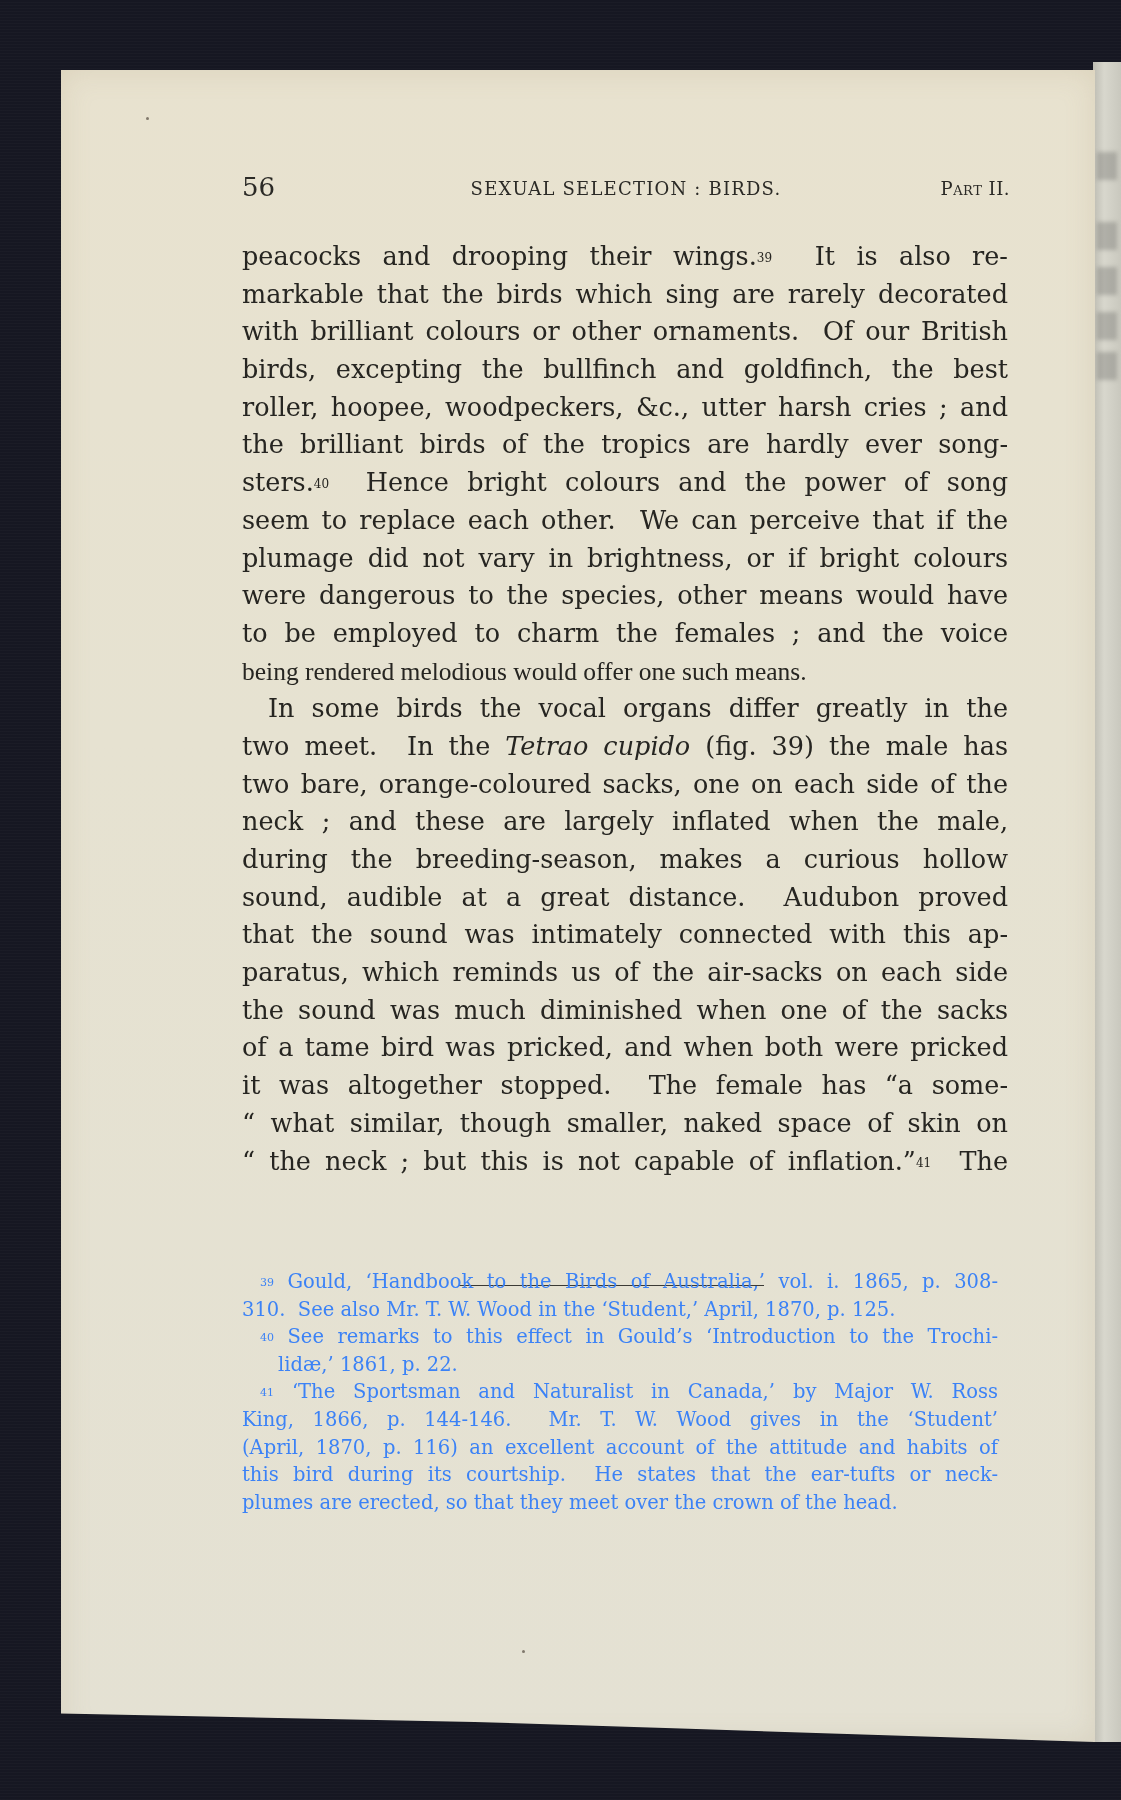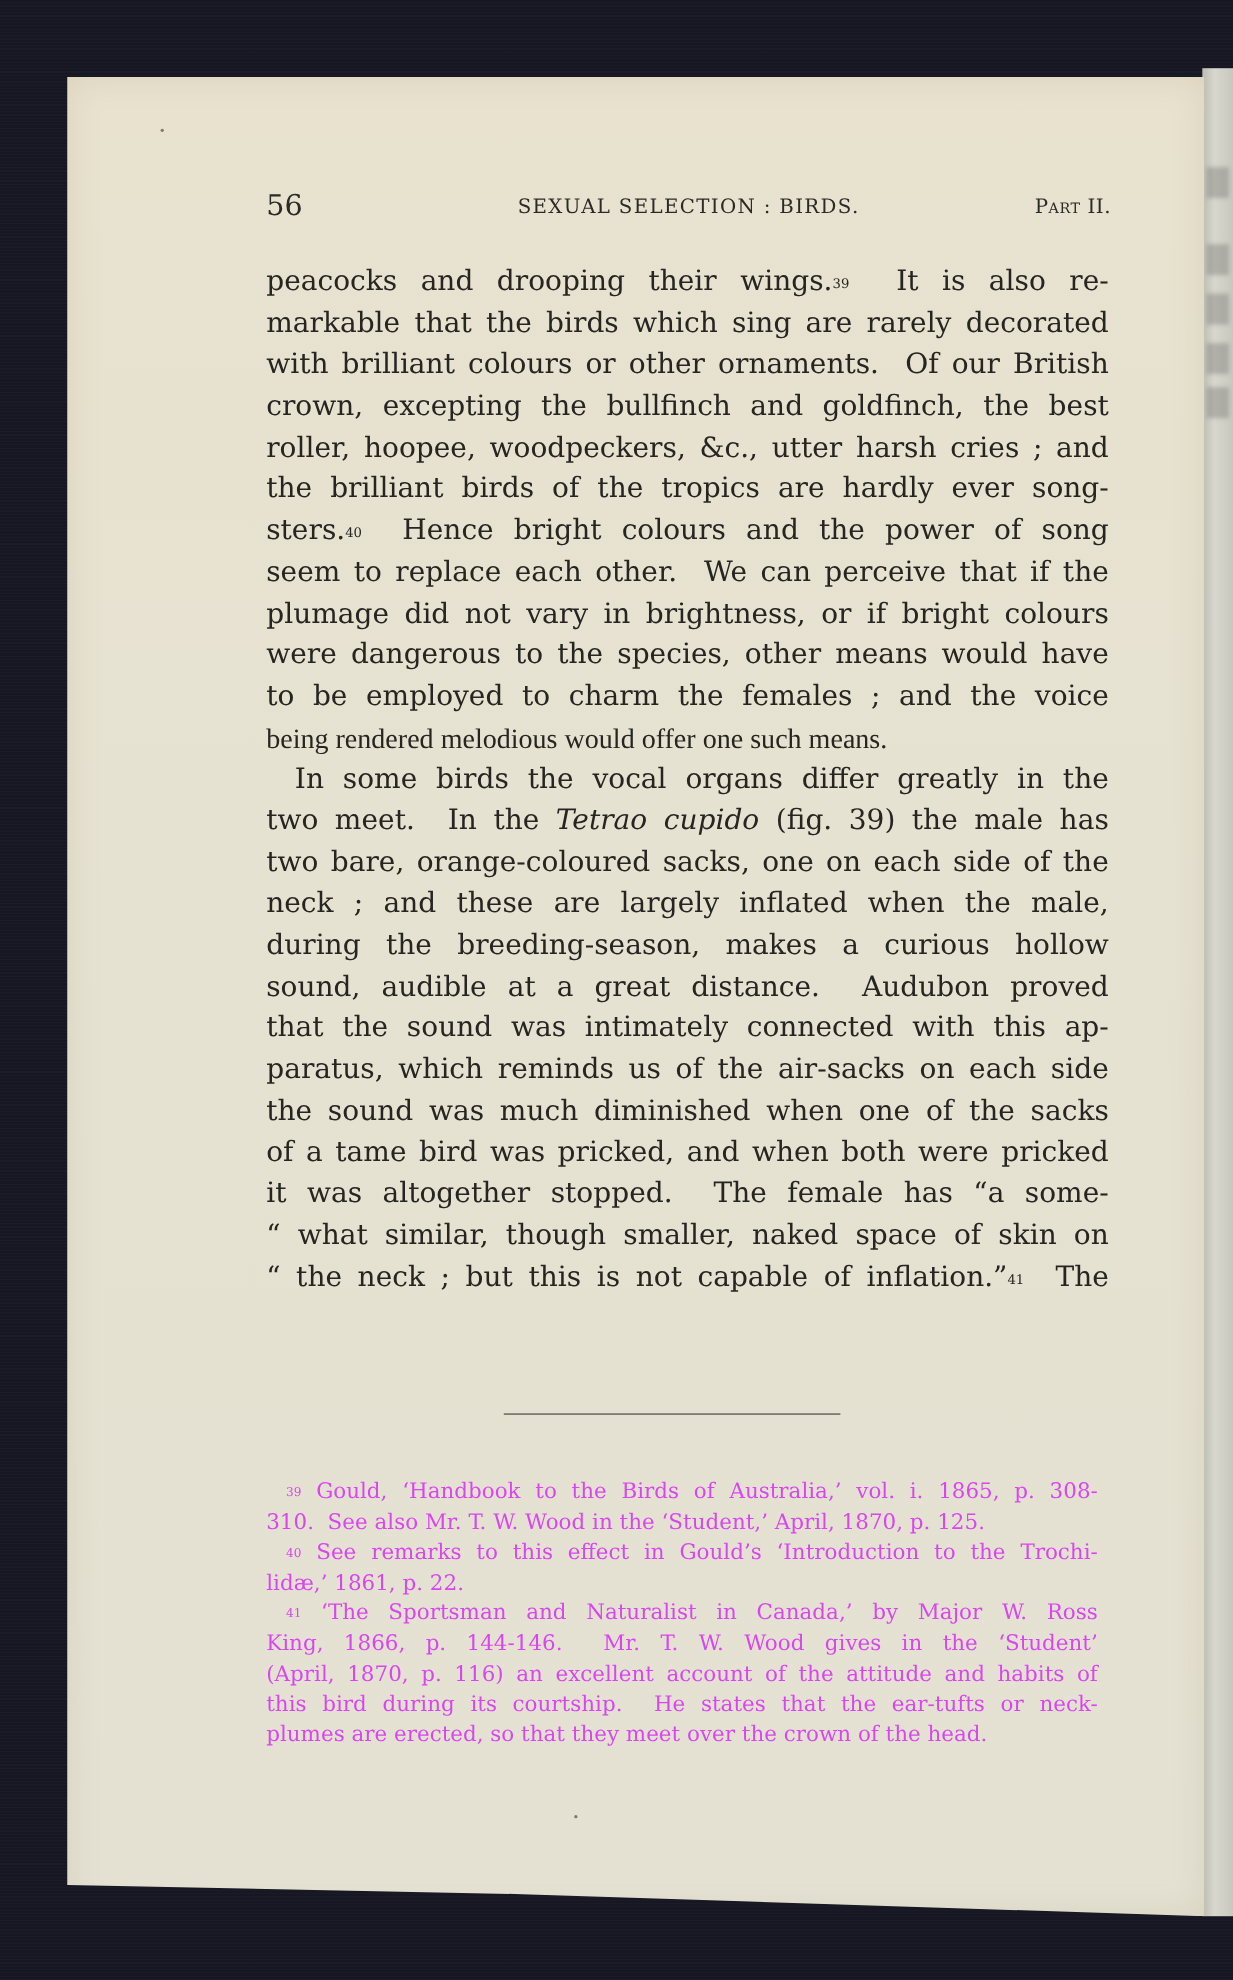--- a/index.html
+++ b/index.html
@@ -51,22 +51,22 @@
     }
     .body-text .line.last { text-align-last: left; font-family: Liberation Serif, serif; }
     .body-text .line.indent { padding-left: 26px; }
     sup.fn { font-size: 12px; vertical-align: top; position: relative; top: 2px; }
     em { }
     .rule {
       position: absolute; top: 1285px; left: 458px; width: 306px; height: 1px;
       background: #3b3a35;
     }
     .footnotes {
-      position: absolute; top: 1342px; left: 242px; width: 756px;
-      color: #d946ef; font-size: 19.5px; line-height: 27.6px;
+      position: absolute; top: 1268px; left: 242px; width: 756px;
+      color: #3b82f6; font-size: 19.5px; line-height: 27.6px;
     }
     .footnotes .line {
       display: block; text-align: justify; text-align-last: justify;
       white-space: nowrap; height: 27.6px;
     }
     .footnotes .line.last { text-align-last: left; }
     .footnotes .line.indent { padding-left: 18px; }
     .footnotes sup.fn { font-size: 11px; top: 1px; }
     .spot { position: absolute; width: 3px; height: 3px; border-radius: 50%; background: rgba(60,50,40,0.6); }
   </style>
@@ -90,21 +90,21 @@
 <div class="running-head">
   <span class="folio">56</span>
   <span class="title">SEXUAL SELECTION : BIRDS.</span>
   <span class="part">Part II.</span>
 </div>
 
 <div class="body-text" id="body-text">
     <span class="line"><span style="white-space: pre;">peacocks and drooping their wings.</span><sup class="fn">39</sup><span style="white-space: pre;">  It is also re-</span></span>
     <span class="line"><span style="white-space: pre;">markable that the birds which sing are rarely decorated</span></span>
     <span class="line"><span style="white-space: pre;">with brilliant colours or other ornaments.  Of our British</span></span>
-    <span class="line"><span style="white-space: pre;">crown, excepting the bullfinch and goldfinch, the best</span></span>
+    <span class="line"><span style="white-space: pre;">birds, excepting the bullfinch and goldfinch, the best</span></span>
     <span class="line"><span style="white-space: pre;">roller, hoopee, woodpeckers, &amp;c., utter harsh cries ; and</span></span>
     <span class="line"><span style="white-space: pre;">the brilliant birds of the tropics are hardly ever song-</span></span>
     <span class="line"><span style="white-space: pre;">sters.</span><sup class="fn">40</sup><span style="white-space: pre;">  Hence bright colours and the power of song</span></span>
     <span class="line"><span style="white-space: pre;">seem to replace each other.  We can perceive that if the</span></span>
     <span class="line"><span style="white-space: pre;">plumage did not vary in brightness, or if bright colours</span></span>
     <span class="line"><span style="white-space: pre;">were dangerous to the species, other means would have</span></span>
     <span class="line"><span style="white-space: pre;">to be employed to charm the females ; and the voice</span></span>
     <span class="line last"><span style="white-space: pre;">being rendered melodious would offer one such means.</span></span>
     <span class="line indent"><span style="white-space: pre;">In some birds the vocal organs differ greatly in the</span></span>
     <span class="line"><span style="white-space: pre;">two meet.  In the </span><em>Tetrao cupido</em><span style="white-space: pre;"> (fig. 39) the male has</span></span>
@@ -120,19 +120,19 @@
     <span class="line"><span style="white-space: pre;">“ what similar, though smaller, naked space of skin on</span></span>
     <span class="line"><span style="white-space: pre;">“ the neck ; but this is not capable of inflation.”</span><sup class="fn">41</sup><span style="white-space: pre;">  The</span></span>
   </div>
 
 <div class="rule"></div>
 
 <div class="footnotes" id="footnotes">
     <span class="line indent"><sup class="fn">39</sup><span style="white-space: pre;"> Gould, ‘Handbook to the Birds of Australia,’ vol. i. 1865, p. 308-</span></span>
     <span class="line last"><span style="white-space: pre;">310.  See also Mr. T. W. Wood in the ‘Student,’ April, 1870, p. 125.</span></span>
     <span class="line indent"><sup class="fn">40</sup><span style="white-space: pre;"> See remarks to this effect in Gould’s ‘Introduction to the Trochi-</span></span>
-    <span class="line last"><span style="white-space: pre;">lidæ,’ 1861, p. 22.</span></span>
+    <span class="line last"><span style="white-space: pre; margin-left: 36px;">lidæ,’ 1861, p. 22.</span></span>
     <span class="line indent"><sup class="fn">41</sup><span style="white-space: pre;"> ‘The Sportsman and Naturalist in Canada,’ by Major W. Ross</span></span>
     <span class="line"><span style="white-space: pre;">King, 1866, p. 144-146.  Mr. T. W. Wood gives in the ‘Student’</span></span>
     <span class="line"><span style="white-space: pre;">(April, 1870, p. 116) an excellent account of the attitude and habits of</span></span>
     <span class="line"><span style="white-space: pre;">this bird during its courtship.  He states that the ear-tufts or neck-</span></span>
     <span class="line last"><span style="white-space: pre;">plumes are erected, so that they meet over the crown of the head.</span></span>
   </div>
 
 </body></html>

